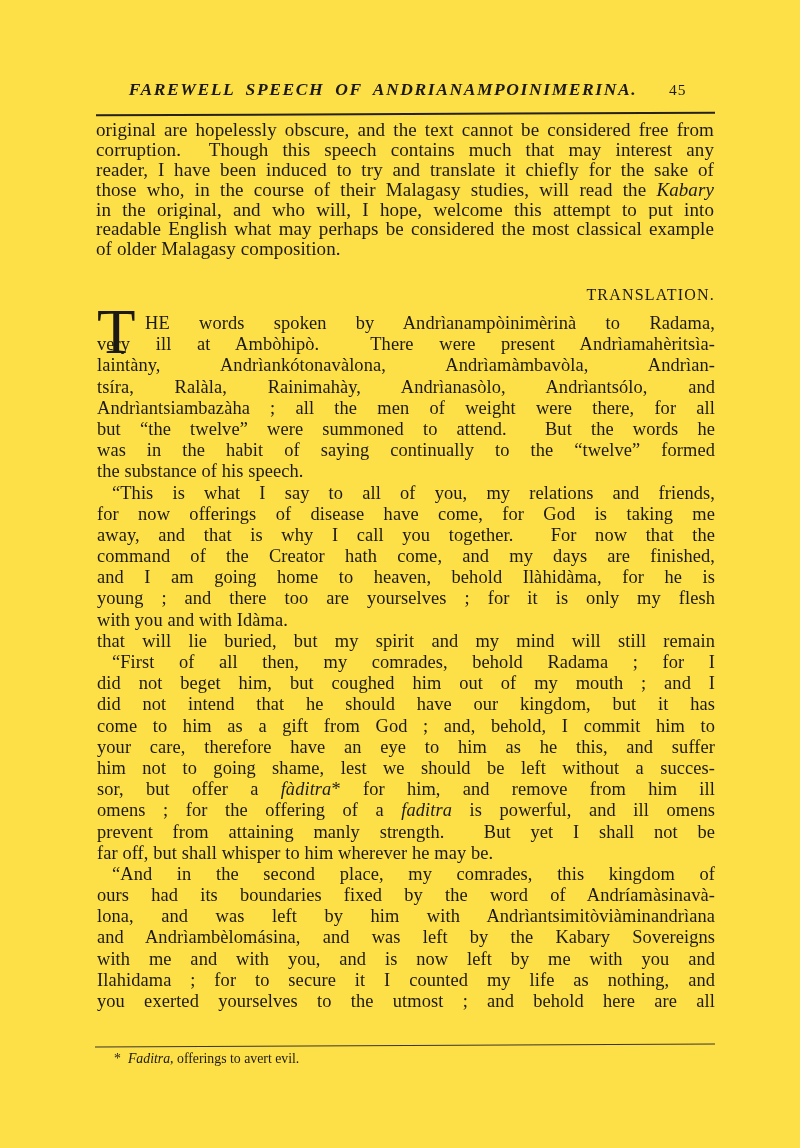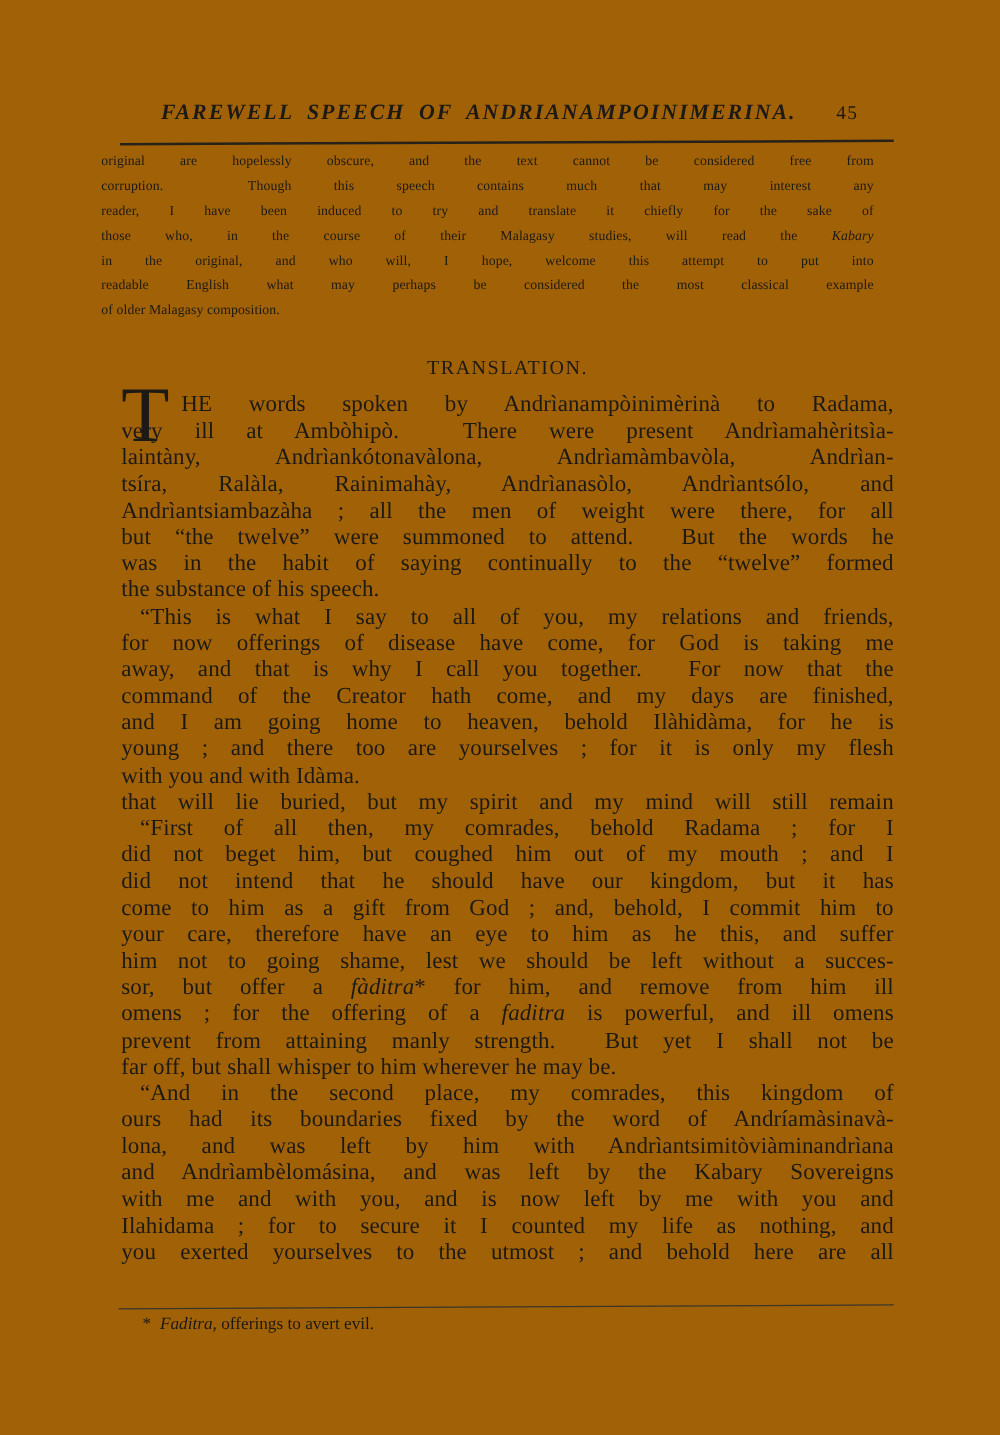--- a/index.html
+++ b/index.html
@@ -6,21 +6,21 @@
   html, body { width: 800px; height: 1148px; }
   body {
     font-family: "Liberation Serif", serif;
     background: #ffffff;
     color: #1d1915;
   }
   .page {
     position: absolute;
     left: 0; top: 0;
     width: 800px; height: 1148px;
-    background: #a16207;
+    background: #fde047;
     overflow: hidden;
   }
   .header {
     position: absolute;
     left: 97px; top: 79px; width: 618px;
     display: flex; align-items: baseline;
   }
   .header-title {
     flex: 1;
     text-align: center;
@@ -39,28 +39,28 @@
   }
   .header-rule {
     position: absolute;
     left: 96px; top: 113px;
     width: 619px; height: 2px;
     background: #262119;
     transform: rotate(-0.25deg);
   }
   .intro {
     position: absolute;
-    left: 81px; top: 120px; width: 618px;
-    font-size: 11px;
+    left: 96px; top: 120px; width: 618px;
+    font-size: 19px;
   }
   .intro .tline { height: 19.9px; line-height: 19.9px; }
   .section-heading {
     position: absolute;
     left: 97px; top: 286px; width: 618px;
-    text-align: center;
+    text-align: right;
     font-size: 16px;
     letter-spacing: 1.2px;
   }
   .body-text {
     position: absolute;
     left: 97px; top: 313px; width: 618px;
     font-size: 18.4px;
   }
   .body-text .tline { height: 21.2px; line-height: 21.2px; }
   .tline {

